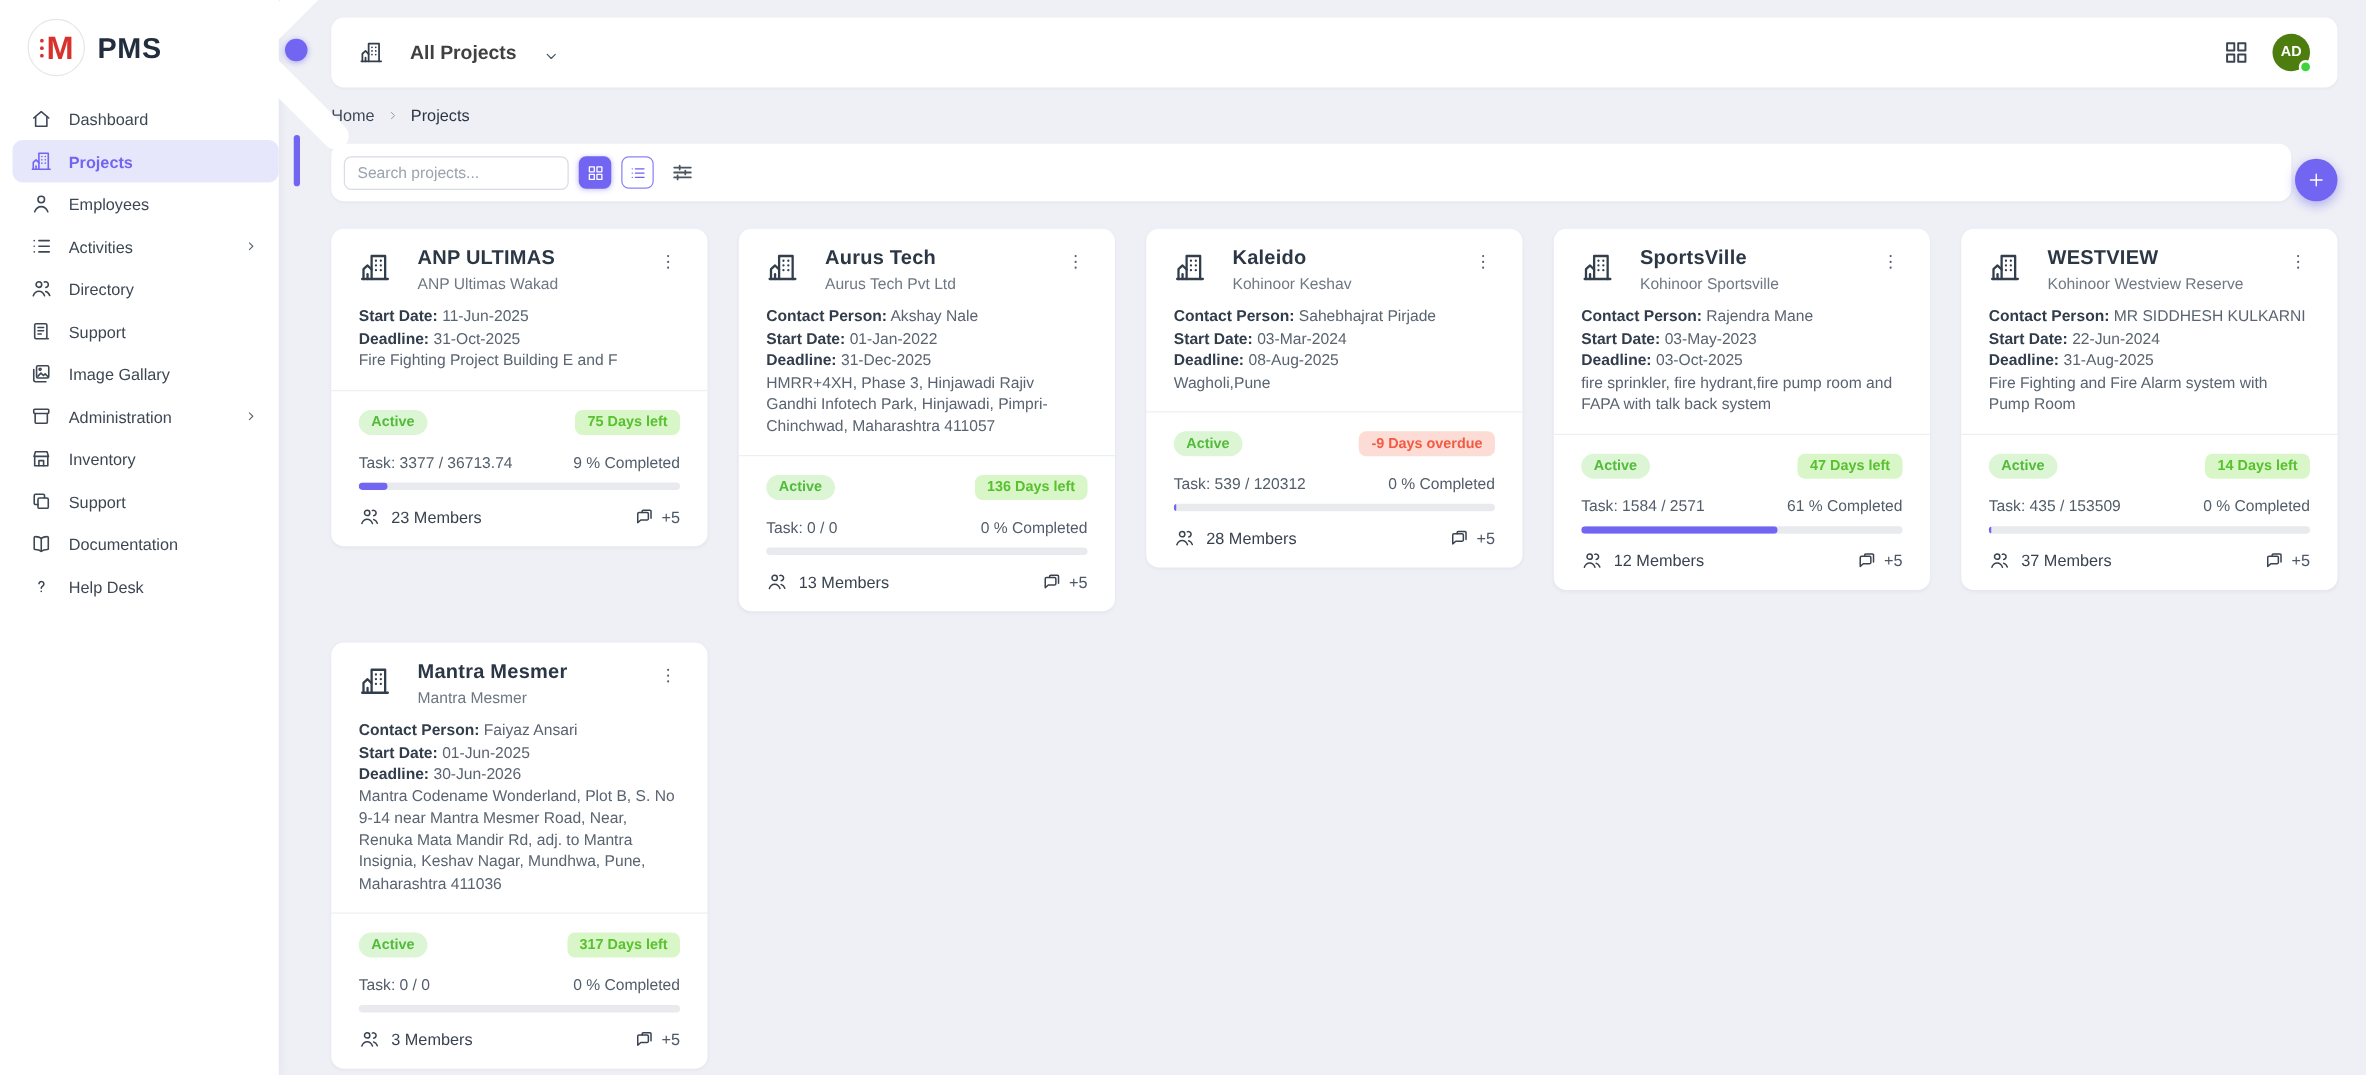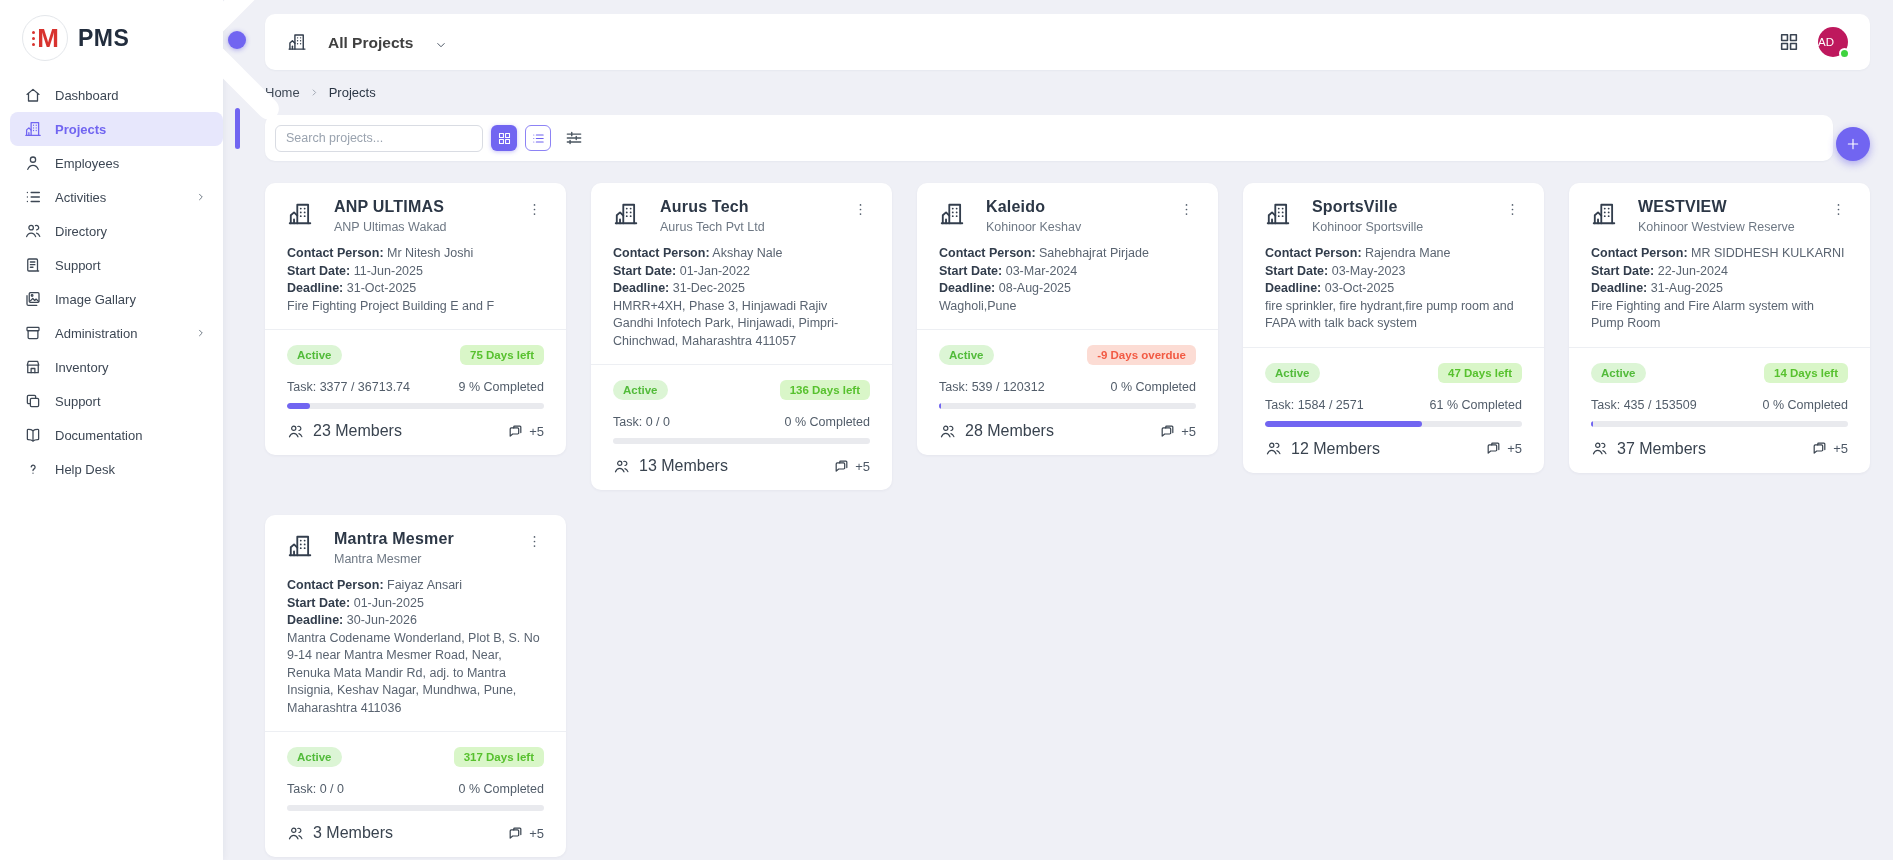--- a/index.html
+++ b/index.html
@@ -27,31 +27,31 @@
   .side-indicator{position:absolute;left:235px;top:108px;width:5px;height:41px;border-radius:3px;background:#7165f1;z-index:3}
 
   
   .main{position:absolute;left:223px;right:0;top:0;bottom:0;padding:14px 23px 0 42px;overflow:hidden}
   .topbar{height:56px;background:#fff;border-radius:10px;display:flex;align-items:center;padding:0 22px;box-shadow:0 1px 2px rgba(30,40,70,.04)}
   .topbar-title{display:flex;align-items:flex-end;gap:21px;font-size:15.5px;font-weight:700;color:#404040;cursor:pointer;background:none;border:none}
   .tb-bld{width:20px;height:20px;color:#333e4d}
   .tb-caret{width:14px;height:14px;color:#4a5563}
   .topbar-right{margin-left:auto;display:flex;align-items:center;gap:18px}
   .apps-btn{width:22px;height:22px;color:#3a4452;background:none;border:none;cursor:pointer;padding:0}
-  .avatar{position:relative;width:30px;height:30px;border-radius:50%;background:#be185d;color:#fff;font-size:11.5px;font-weight:400;display:flex;align-items:center;cursor:pointer;border:none}
+  .avatar{position:relative;width:30px;height:30px;border-radius:50%;background:#4d7c0f;color:#fff;font-size:11.5px;font-weight:700;display:flex;align-items:center;justify-content:center;cursor:pointer;border:none}
   .avatar .dot{position:absolute;right:-2px;bottom:-2px;width:11px;height:11px;border-radius:50%;background:#3ed33e;border:2px solid #fff}
 
   .breadcrumb{display:flex;align-items:center;gap:9px;margin-top:15px;font-size:13px;color:#3f4956}
   .crumb{cursor:pointer}
   .crumb-sep{width:11px;height:11px;color:#8a93a0}
   .crumb.current{color:#2b3645}
 
   .toolbar-row{display:flex;align-items:flex-end;margin-top:15px}
   .toolbar{flex:1;height:46px;background:#fff;border-radius:10px;display:flex;align-items:center;gap:8px;padding:0 10px;box-shadow:0 1px 2px rgba(30,40,70,.04)}
-  .search-input{width:208px;height:27px;border:1px solid #d9dce3;border-radius:6px;padding:0 10px;font-size:12.5px;color:#333;outline:none;background:#fff}
+  .search-input{width:180px;height:27px;border:1px solid #d9dce3;border-radius:6px;padding:0 10px;font-size:12.5px;color:#333;outline:none;background:#fff}
   .search-input::placeholder{color:#9aa3af}
   .view-btn{width:26px;height:26px;border-radius:6px;display:flex;align-items:center;justify-content:center;border:none;cursor:pointer;padding:0}
   .view-btn .icon{width:15px;height:15px}
   .view-btn.grid{background:#7165f1;color:#fff;box-shadow:0 1px 4px rgba(91,80,230,.35)}
   .view-btn.list{background:#fff;border:1.5px solid #8d83f5;color:#6c60f0}
   .filter-btn{width:26px;height:26px;background:none;border:none;color:#4a5560;display:flex;align-items:center;justify-content:center;cursor:pointer;margin-left:2px;padding:0}
   .filter-btn .icon{width:20px;height:20px}
   .add-btn{width:34px;height:34px;border-radius:50%;background:#7165f1;border:none;color:#fff;display:flex;align-items:center;justify-content:center;margin-left:3px;box-shadow:0 3px 9px rgba(91,80,230,.45);cursor:pointer;padding:8px}
 
   
@@ -70,21 +70,21 @@
   .card-bottom{border-top:1px solid #edeff3;padding:15px 22px 15px}
   .row{display:flex;align-items:center;justify-content:space-between}
   .badge{font-size:11.5px;font-weight:700;padding:4px 10px;white-space:nowrap}
   .badge.status{background:#dcf5d5;color:#52bb3a;border-radius:999px}
   .badge.days{background:#d9f6c8;color:#57c12e;border-radius:6px}
   .badge.days.overdue{background:#fcdcd4;color:#f25a43}
   .task-row{margin-top:15px;font-size:12.5px;color:#525d6a}
   .progress{margin-top:9px;height:6px;border-radius:3px;background:#e9eaee;overflow:hidden}
   .progress-fill{height:100%;background:#7165f1;border-radius:3px;width:0}
   .foot-row{margin-top:13px}
-  .members{display:flex;align-items:center;gap:9px;font-size:16px;color:#39434f;cursor:pointer}
+  .members{display:flex;align-items:center;gap:9px;font-size:13px;color:#39434f;cursor:pointer}
   .members .icon{width:17px;height:17px;color:#39434f}
   .chat{display:flex;align-items:center;gap:5px;font-size:13px;color:#4d5866;cursor:pointer}
   .chat .icon{width:17px;height:17px;color:#39434f}
 </style>
 </head>
 <body>
 
 <aside class="sidebar">
   <div class="logo-row">
     <span class="logo-badge">
@@ -356,24 +356,20 @@
                 <svg viewBox="0 0 24 24" fill="none" stroke="currentColor" stroke-width="1.7" stroke-linecap="round" stroke-linejoin="round">
                   <circle cx="12" cy="5.5" r="1.2" fill="currentColor" stroke="none"></circle>
                   <circle cx="12" cy="12" r="1.2" fill="currentColor" stroke="none"></circle>
                   <circle cx="12" cy="18.5" r="1.2" fill="currentColor" stroke="none"></circle>
                 </svg>
               </span>
         </button>
       </div>
       <div class="card-details">
         <div class="detail">
-          <span class="lbl">Contact Person:</span>
-          <span>Mr Nitesh Joshi</span>
-        </div>
-        <div class="detail">
           <span class="lbl">Start Date:</span>
           <span>11-Jun-2025</span>
         </div>
         <div class="detail">
           <span class="lbl">Deadline:</span>
           <span>31-Oct-2025</span>
         </div>
         <div class="desc">Fire Fighting Project Building E and F</div>
       </div>
     </div>

